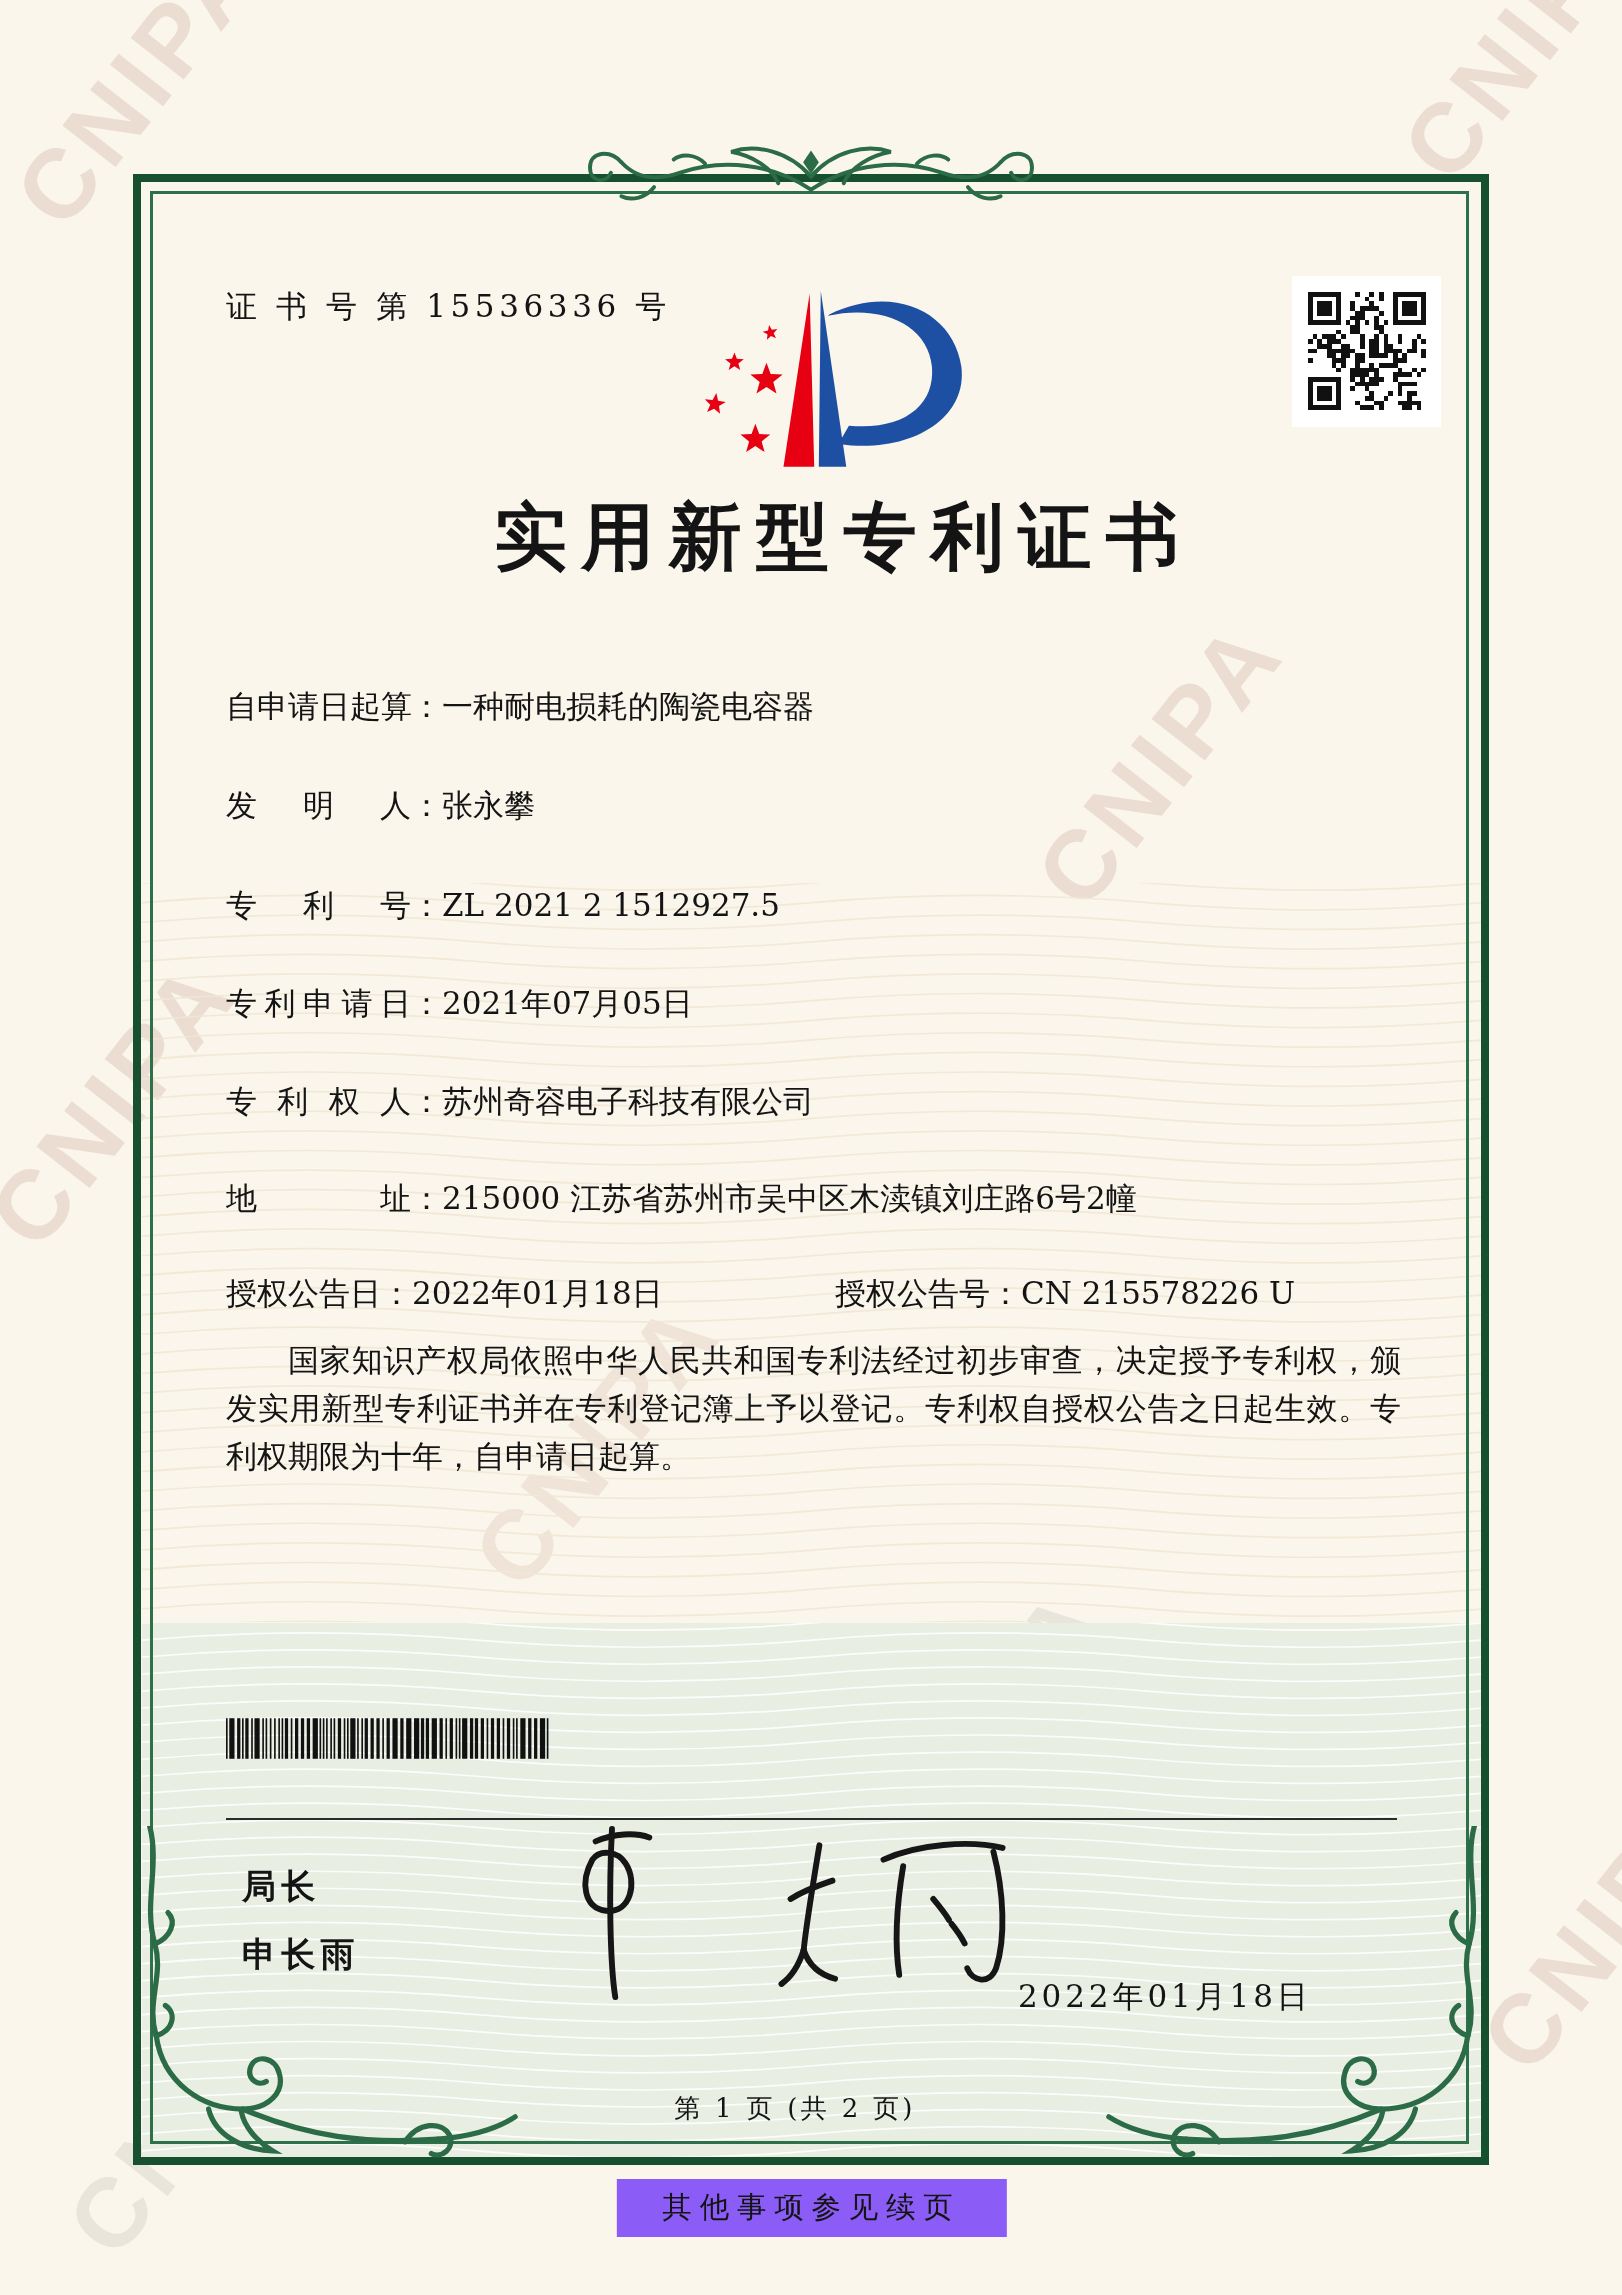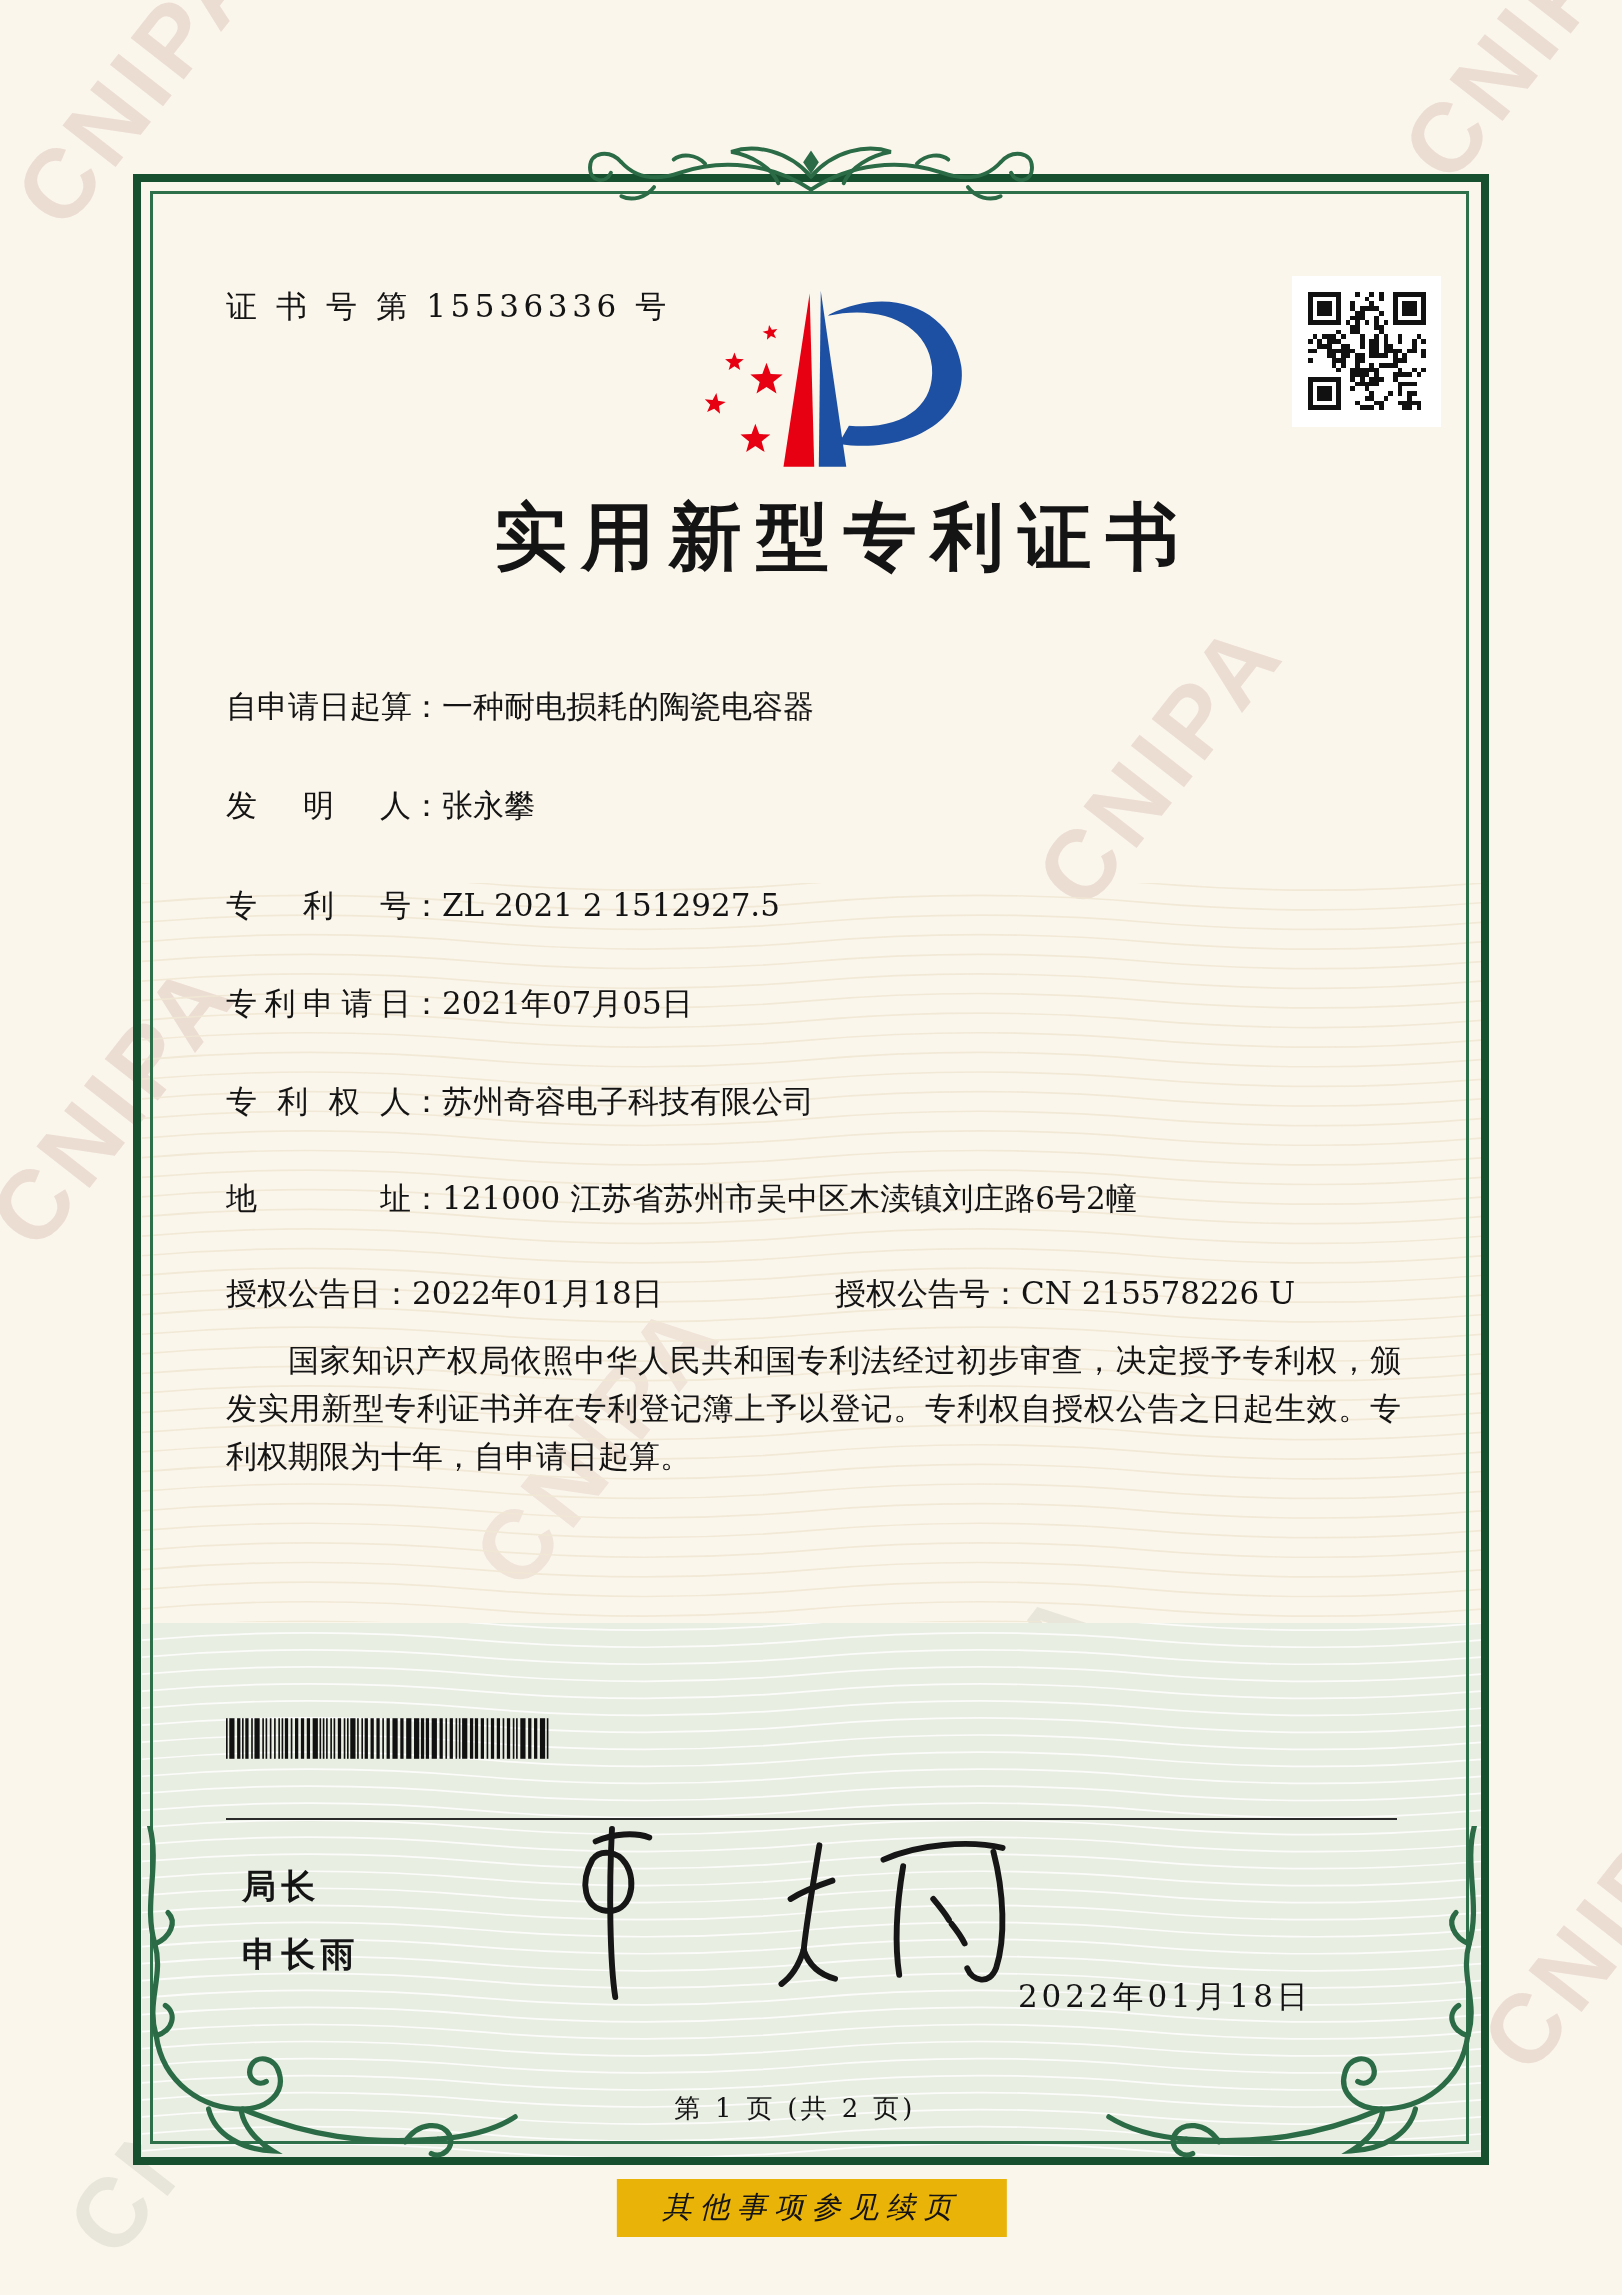--- a/index.html
+++ b/index.html
@@ -33,22 +33,22 @@
          text-align:justify;z-index:10;}
   .paras p{margin:0;text-indent:2em;}
   .barcode{left:226px;top:1718px;z-index:10;}
   .sig-rule{left:226px;top:1818px;width:1171px;height:2px;background:#2b2b2b;z-index:10;}
   .signer-title{left:242px;top:1864px;font-size:34px;font-weight:600;letter-spacing:5.2px;z-index:10;}
   .signer-name{left:242px;top:1932px;font-size:34px;font-weight:700;letter-spacing:5.2px;z-index:10;}
   .signature{left:576px;top:1819px;z-index:10;}
   .issue-date{left:1018px;top:1976px;font-size:31px;letter-spacing:3.9px;z-index:10;}
   .page-info{left:0;top:2091px;width:1590px;text-align:center;font-size:26px;
              letter-spacing:3.3px;z-index:10;}
-  .bottom-note{left:50%;top:2179px;transform:translateX(-50%);background:#eab308;
-               padding:9.2px 46px;font-size:29.4px;letter-spacing:7.9px;white-space:nowrap;z-index:10;font-style:italic;}
+  .bottom-note{left:50%;top:2179px;transform:translateX(-50%);background:#8b5cf6;
+               padding:9.2px 46px;font-size:29.4px;letter-spacing:7.9px;white-space:nowrap;z-index:10;}
   .orn{z-index:6;}
 </style>
 </head>
 <body>
 
 <div class="wm" style="left:-26px;top:26px;">CNIPA</div>
 <div class="wm" style="left:1361px;top:-19.6px;">CNIPA</div>
 <div class="wm" style="left:995px;top:707px;">CNIPA</div>
 <div class="wm" style="left:-52px;top:1047px;">CNIPA</div>
 <div class="wm" style="left:432px;top:1387px;opacity:.75;">CNIPA</div>
@@ -143,21 +143,21 @@
 <div class="row" style="top:885px;">
   <span class="field-label">专 利 号</span><span>：</span><span>ZL 2021 2 1512927.5</span>
 </div>
 <div class="row" style="top:983px;">
   <span class="field-label">专利申请日</span><span>：</span><span>2021年07月05日</span>
 </div>
 <div class="row" style="top:1081px;">
   <span class="field-label">专 利 权 人</span><span>：</span><span>苏州奇容电子科技有限公司</span>
 </div>
 <div class="row" style="top:1178px;">
-  <span class="field-label">地 址</span><span>：</span><span>121000 江苏省苏州市吴中区木渎镇刘庄路6号2幢</span>
+  <span class="field-label">地 址</span><span>：</span><span>215000 江苏省苏州市吴中区木渎镇刘庄路6号2幢</span>
 </div>
 
 <div class="row" style="top:1273px;">
   <span class="grant-label">授权公告日：</span><span>2022年01月18日</span>
   <span class="grant-col2"><span>授权公告号：</span><span>CN 215578226 U</span></span>
 </div>
 
 <div class="abs paras">
   <p>国家知识产权局依照中华人民共和国专利法经过初步审查，决定授予专利权，颁发实用新型专利证书并在专利登记簿上予以登记。专利权自授权公告之日起生效。专利权期限为十年，自申请日起算。</p>
 </div>

